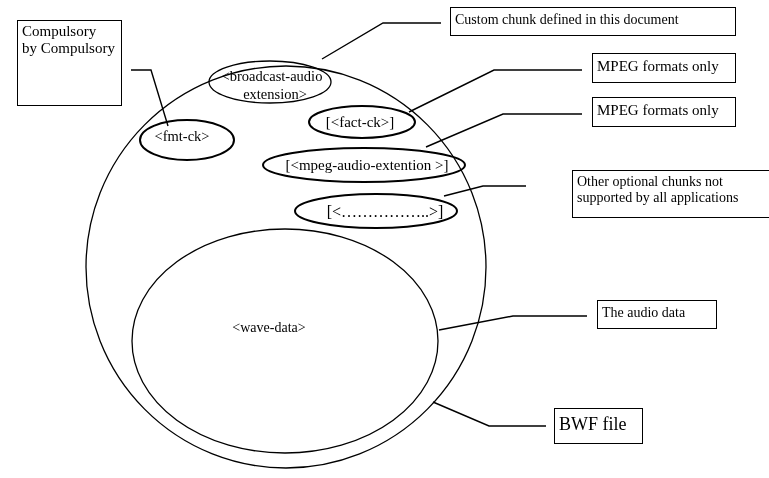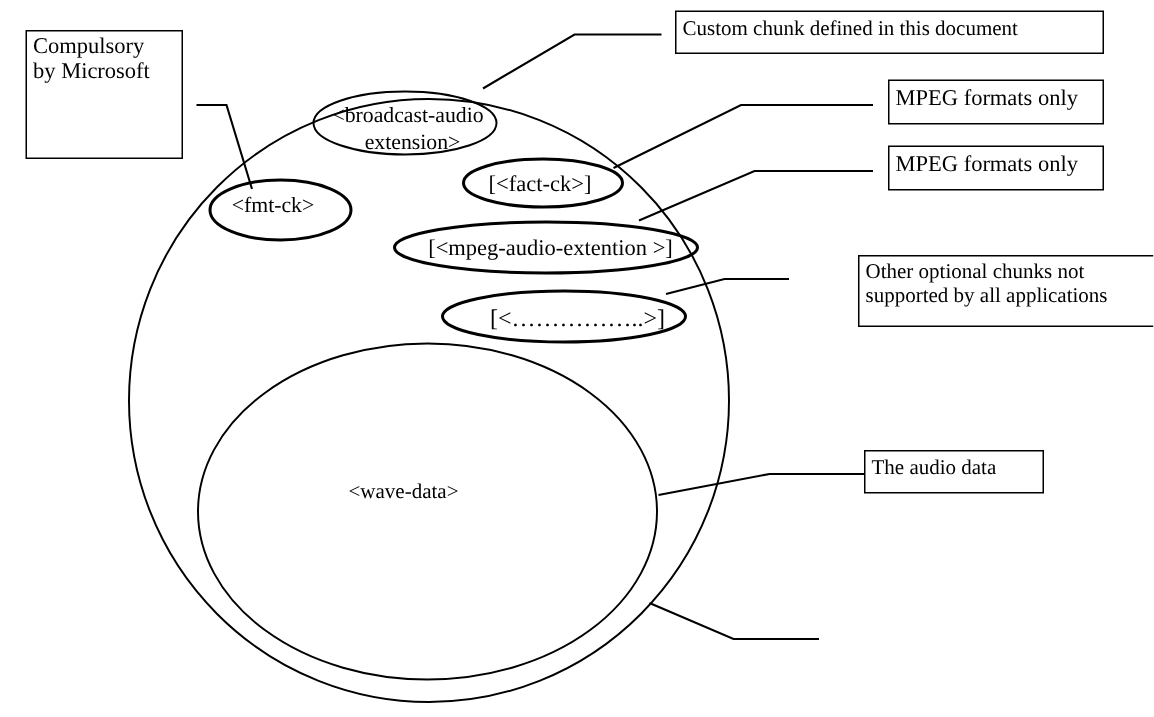--- a/index.html
+++ b/index.html
@@ -38,37 +38,40 @@
     <text class="txt" x="275" y="99" font-size="14.5" text-anchor="middle">extension&gt;</text>
     <text class="txt" x="182" y="141" font-size="14.5" text-anchor="middle">&lt;fmt-ck&gt;</text>
     <text class="txt" x="360" y="127" font-size="15" text-anchor="middle">[&lt;fact-ck&gt;]</text>
     <text class="txt" x="367" y="170" font-size="15" text-anchor="middle">[&lt;mpeg-audio-extention &gt;]</text>
     <text class="txt" x="385" y="217" font-size="16" text-anchor="middle">[&lt;……………..&gt;]</text>
     <text class="txt" x="269" y="332" font-size="14" text-anchor="middle">&lt;wave-data&gt;</text>
   </svg>
 
   <div class="box" style="left:17px; top:20px; width:105px; height:86px; font-size:15px;">
     <div>Compulsory</div>
-    <div>by Microsoft</div>
+    <div>by Compulsory</div>
   </div>
 
   <div class="box" style="left:450px; top:7px; width:286px; height:29px; font-size:14px; padding-top:4px;">
     <span>Custom chunk defined in this document</span>
   </div>
 
   <div class="box" style="left:592px; top:53px; width:144px; height:30px; font-size:15px; padding-top:4px;">
     <span>MPEG formats only</span>
   </div>
 
   <div class="box" style="left:592px; top:97px; width:144px; height:30px; font-size:15px; padding-top:4px;">
     <span>MPEG formats only</span>
   </div>
 
   <div class="box" style="left:534px; top:170px; width:203px; height:48px; font-size:14px; padding-top:3px;margin-left:38px;">
     <div>Other optional chunks not</div>
     <div>supported by all applications</div>
   </div>
 
-  <div class="box" style="left:576px; top:300px; width:120px; height:29px; font-size:14px; padding-top:4px;">
+  <div class="box" style="left:597px; top:300px; width:120px; height:29px; font-size:14px; padding-top:4px;">
     <span>The audio data</span>
   </div>
 
+  <div class="box" style="left:554px; top:408px; width:89px; height:36px; font-size:18px; padding-top:5px;">
+    <span>BWF file</span>
+  </div>
 </div>
 
 </body></html>

